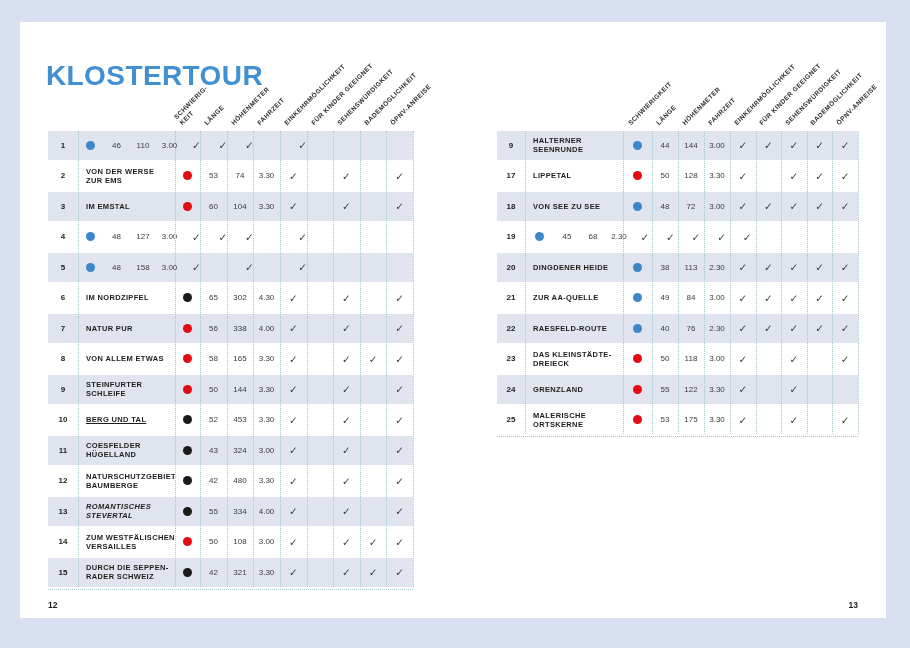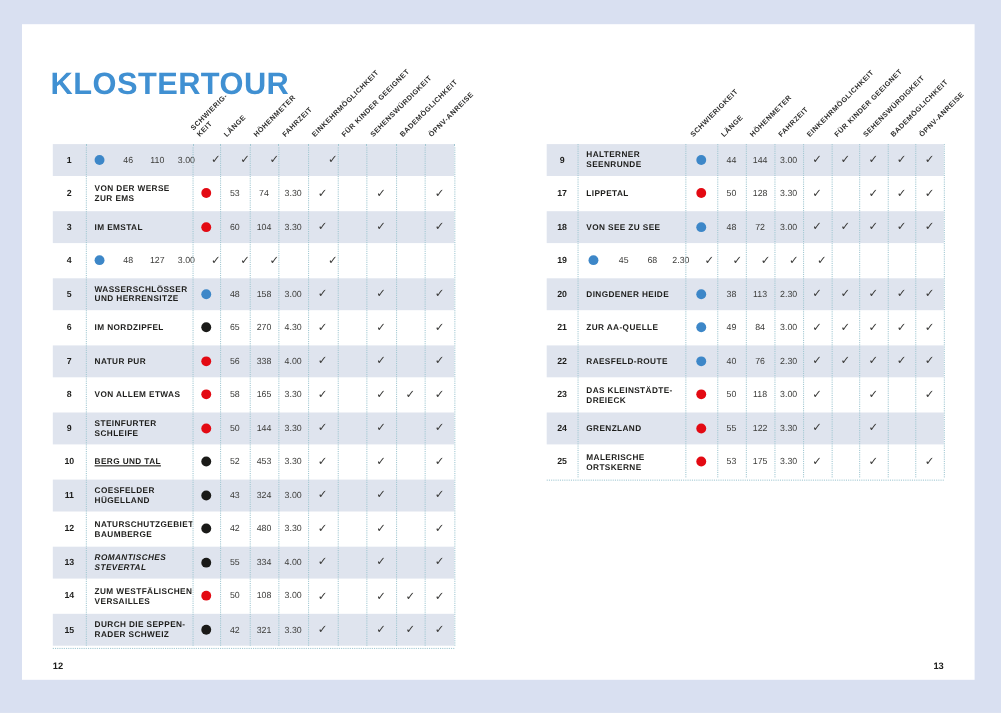--- a/index.html
+++ b/index.html
@@ -148,22 +148,20 @@
         <div class="tcell" style="flex: 0 0 26.6px;">
           <span class="check">✓</span>
         </div>
         <div class="tcell" style="flex: 0 0 26.6px;"></div>
         <div class="tcell" style="flex: 0 0 26.6px;">
           <span class="check">✓</span>
         </div>
       </div>
       <div class="trow shaded">
         <div class="tcell num" style="flex: 0 0 30px;">5</div>
-        <div class="tcell name" style="flex: 0 0 97px;">WASSERSCHLÖSSER
-UND HERRENSITZE</div>
         <div class="tcell" style="flex: 0 0 25px;">
           <span class="dot" style="background: rgb(61, 135, 200);"></span>
         </div>
         <div class="tcell" style="flex: 0 0 27px;">48</div>
         <div class="tcell" style="flex: 0 0 26px;">158</div>
         <div class="tcell" style="flex: 0 0 27px;">3.00</div>
         <div class="tcell" style="flex: 0 0 26.6px;">
           <span class="check">✓</span>
         </div>
         <div class="tcell" style="flex: 0 0 26.6px;"></div>
@@ -175,21 +173,21 @@
           <span class="check">✓</span>
         </div>
       </div>
       <div class="trow">
         <div class="tcell num" style="flex: 0 0 30px;">6</div>
         <div class="tcell name" style="flex: 0 0 97px;">IM NORDZIPFEL</div>
         <div class="tcell" style="flex: 0 0 25px;">
           <span class="dot" style="background: rgb(26, 26, 24);"></span>
         </div>
         <div class="tcell" style="flex: 0 0 27px;">65</div>
-        <div class="tcell" style="flex: 0 0 26px;">270</div>
+        <div class="tcell" style="flex: 0 0 26px;">302</div>
         <div class="tcell" style="flex: 0 0 27px;">4.30</div>
         <div class="tcell" style="flex: 0 0 26.6px;">
           <span class="check">✓</span>
         </div>
         <div class="tcell" style="flex: 0 0 26.6px;"></div>
         <div class="tcell" style="flex: 0 0 26.6px;">
           <span class="check">✓</span>
         </div>
         <div class="tcell" style="flex: 0 0 26.6px;"></div>
         <div class="tcell" style="flex: 0 0 26.6px;">

